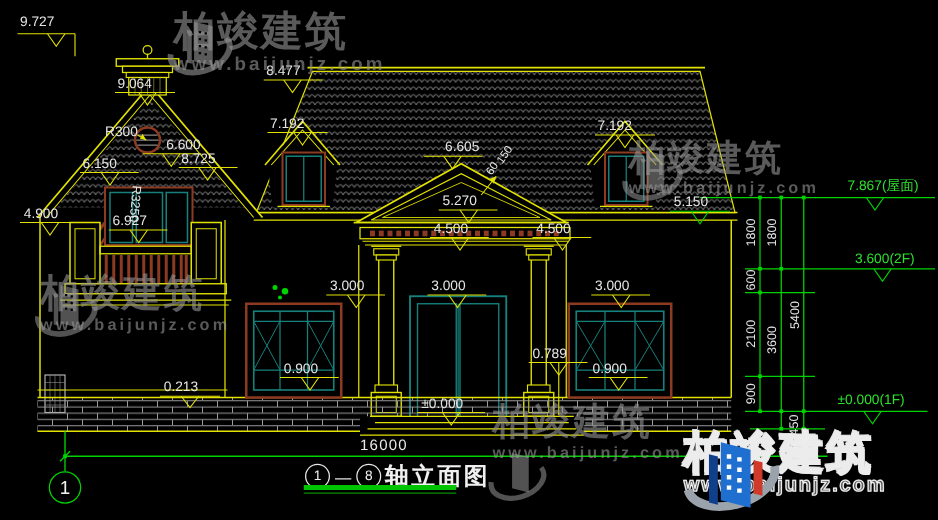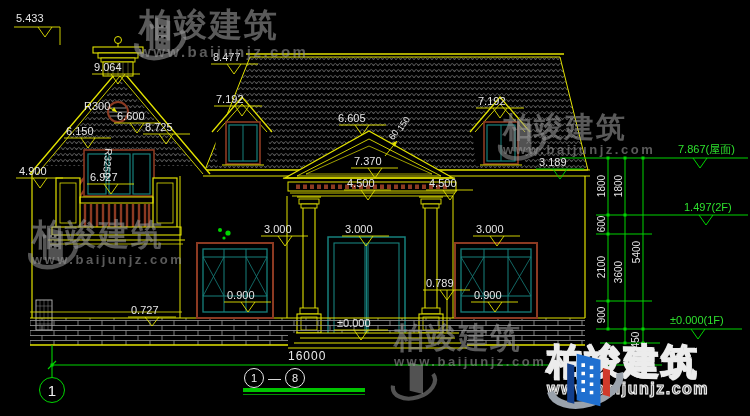--- a/index.html
+++ b/index.html
@@ -336,65 +336,66 @@
 
   <g stroke="#00d400" fill="none" stroke-width="1.1">
     <line x1="52" y1="345" x2="52" y2="377"></line>
     <line x1="52" y1="365" x2="662" y2="365"></line>
     <line x1="48" y1="369" x2="56" y2="361"></line>
     <line x1="581" y1="369" x2="589" y2="361"></line>
     <rect x="50.5" y="363.5" width="3" height="3" fill="#00d400" stroke="none"></rect>
   </g>
 </svg>
 
-<div class="lbl" style="left:16px;top:13px">5.433</div>
+<div class="lbl" style="left:16px;top:13px">9.727</div>
 <div class="lbl" style="left:94px;top:62px">9.064</div>
 <div class="lbl" style="left:213px;top:52px">8.477</div>
 <div class="lbl" style="left:216px;top:94px">7.192</div>
 <div class="lbl" style="left:478px;top:96px">7.192</div>
-<div class="lbl" style="left:338px;top:113px">6.605</div>
+<div class="lbl" style="left:356px;top:113px">6.605</div>
 <div class="lbl" style="left:84px;top:101px">R300</div>
-<div class="lbl" style="left:117px;top:111px">6.600</div>
+<div class="lbl" style="left:133px;top:111px">6.600</div>
 <div class="lbl" style="left:66px;top:126px">6.150</div>
 <div class="lbl" style="left:145px;top:122px">8.725</div>
 <div class="radrot" style="left:107px;top:163px">R3250</div>
 <div class="lbl" style="left:19px;top:166px">4.900</div>
 <div class="lbl" style="left:90px;top:172px">6.927</div>
-<div class="lbl" style="left:354px;top:156px">7.370</div>
+<div class="lbl" style="left:354px;top:156px">5.270</div>
 <div class="lbl" style="left:347px;top:178px">4.500</div>
 <div class="lbl" style="left:429px;top:178px">4.500</div>
-<div class="lbl" style="left:539px;top:157px">3.189</div>
+<div class="lbl" style="left:539px;top:157px">5.150</div>
 <div class="lbl" style="left:264px;top:224px">3.000</div>
 <div class="lbl" style="left:345px;top:224px">3.000</div>
 <div class="lbl" style="left:476px;top:224px">3.000</div>
 <div class="lbl" style="left:227px;top:290px">0.900</div>
 <div class="lbl" style="left:474px;top:290px">0.900</div>
 <div class="lbl" style="left:426px;top:278px">0.789</div>
-<div class="lbl" style="left:131px;top:305px">0.727</div>
+<div class="lbl" style="left:131px;top:305px">0.213</div>
 <div class="lbl" style="left:337px;top:318px">±0.000</div>
 <div class="slope" style="left:404px;top:124px">150</div>
 <div class="slope" style="left:394px;top:135px">60</div>
 
 <div class="vlbl" style="left:602px;top:186px">1800</div>
 <div class="vlbl" style="left:619px;top:186px">1800</div>
 <div class="vlbl" style="left:602px;top:224px">600</div>
 <div class="vlbl" style="left:602px;top:267px">2100</div>
 <div class="vlbl" style="left:619px;top:272px">3600</div>
 <div class="vlbl" style="left:602px;top:315px">900</div>
 <div class="vlbl" style="left:637px;top:252px">5400</div>
 <div class="vlbl" style="left:636px;top:340px">450</div>
 <div class="lbl green" style="left:678px;top:144px">7.867(屋面)</div>
-<div class="lbl green" style="left:684px;top:202px">1.497(2F)</div>
+<div class="lbl green" style="left:684px;top:202px">3.600(2F)</div>
 <div class="lbl green" style="left:670px;top:315px">±0.000(1F)</div>
 
 <div class="lbl big16" style="left:288px;top:351px">16000</div>
 <div class="titlebar">
   <span class="circ">1</span>
   <span class="tdash">—</span>
   <span class="circ">8</span>
+  <span class="tname">轴立面图</span>
 </div>
 <div class="underbar"></div>
 <div class="underbar2"></div>
 <div class="axis-bubble">
   <span>1</span>
 </div>
 
 <div class="wm" style="left:131px;top:8px">
   <svg class="wm-logo" width="56" height="56" viewBox="0 0 60 60">
     <g fill="none" stroke="rgba(150,150,150,.6)">

